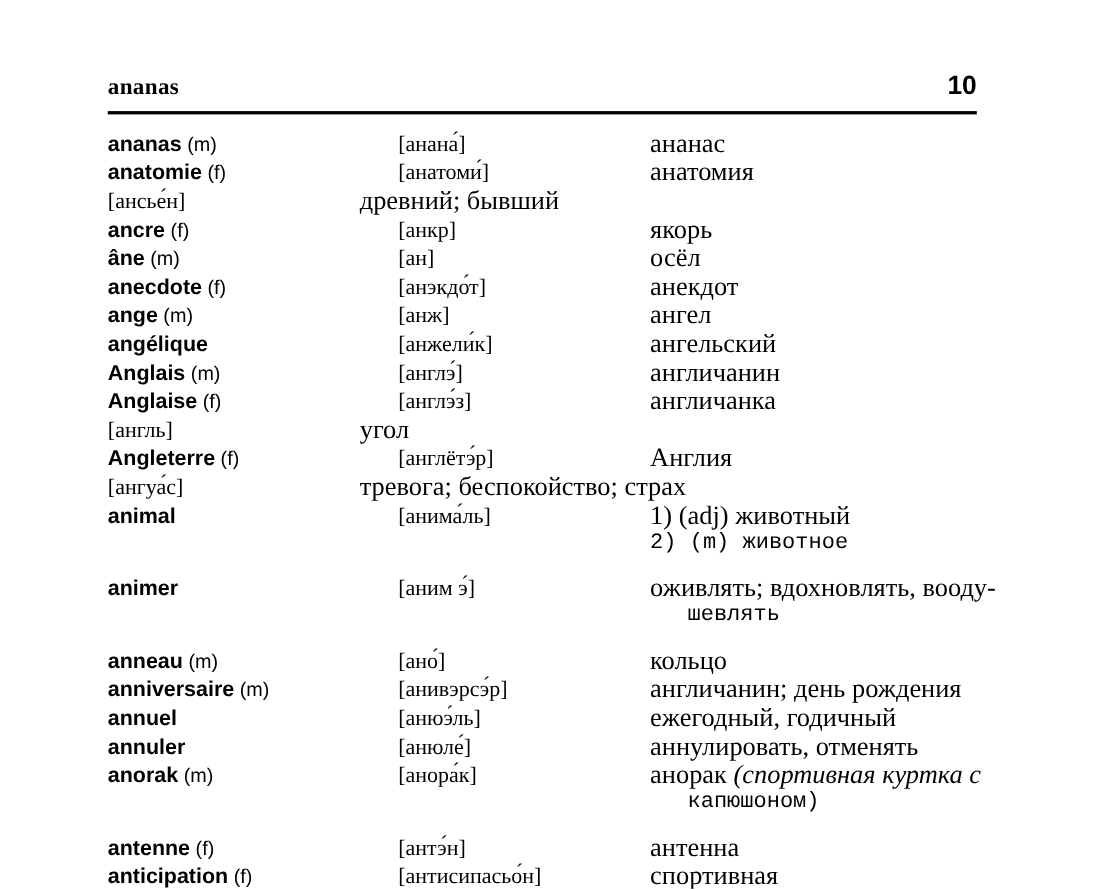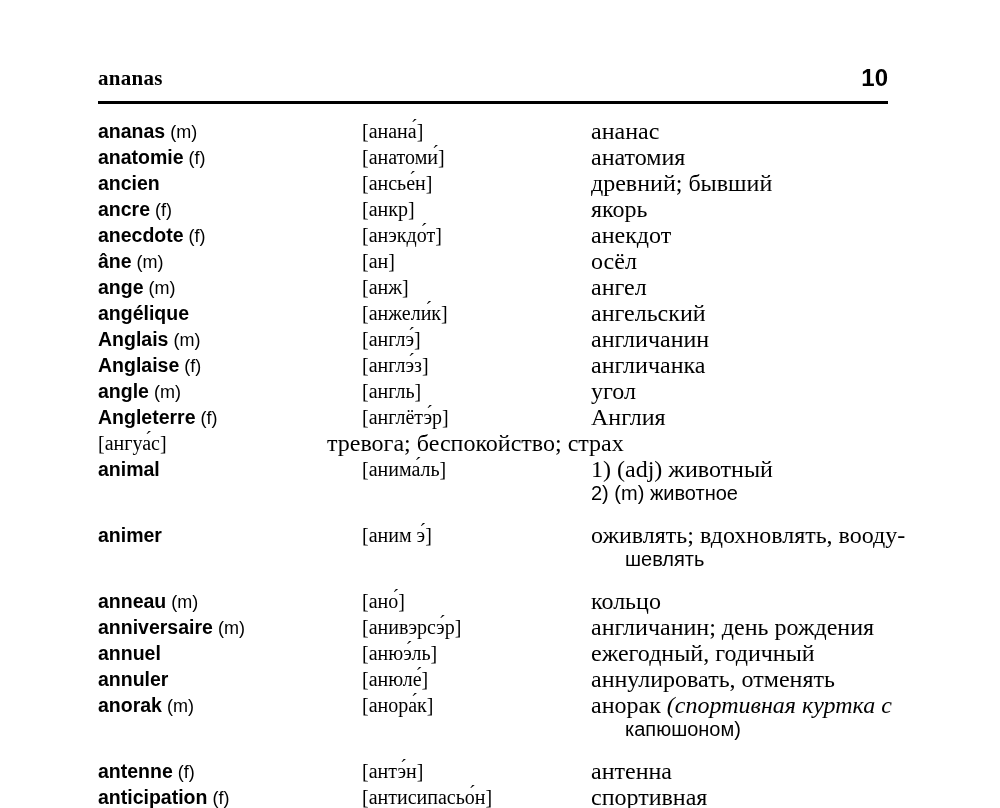--- a/index.html
+++ b/index.html
@@ -109,21 +109,21 @@
   .cont .spacer-head {
     width: 264px;
     flex: 0 0 264px;
   }
   .cont .spacer-tr {
     width: 229px;
     flex: 0 0 229px;
   }
   .cont .cont-text {
     flex: 1 1 auto;
-    font-family: Liberation Sans, sans-serif;
+    font-family: Liberation Mono, monospace;
     font-size: 20px;
     height: 26px;
     white-space: nowrap;
   }
   .cont .cont-text.indent {
     padding-left: 34px;
   }
   .gap {
     height: 14px;
   }
@@ -149,48 +149,47 @@
       </div>
       <div class="entry">
         <div class="row">
           <div class="col-head"><span class="headword">anatomie</span><span class="gram"> (f)</span></div>
           <div class="col-tr">[анатоми́]</div>
           <div class="col-def">анатомия</div>
         </div>
       </div>
       <div class="entry">
         <div class="row">
-          <div class="col-head"><span class="headword">ancien</span></div>
           <div class="col-tr">[ансье́н]</div>
           <div class="col-def">древний; бывший</div>
         </div>
       </div>
       <div class="entry">
         <div class="row">
           <div class="col-head"><span class="headword">ancre</span><span class="gram"> (f)</span></div>
           <div class="col-tr">[анкр]</div>
           <div class="col-def">якорь</div>
         </div>
       </div>
       <div class="entry">
         <div class="row">
+          <div class="col-head"><span class="headword">âne</span><span class="gram"> (m)</span></div>
+          <div class="col-tr">[ан]</div>
+          <div class="col-def">осёл</div>
+        </div>
+      </div>
+      <div class="entry">
+        <div class="row">
           <div class="col-head"><span class="headword">anecdote</span><span class="gram"> (f)</span></div>
           <div class="col-tr">[анэкдо́т]</div>
           <div class="col-def">анекдот</div>
         </div>
       </div>
       <div class="entry">
         <div class="row">
-          <div class="col-head"><span class="headword">âne</span><span class="gram"> (m)</span></div>
-          <div class="col-tr">[ан]</div>
-          <div class="col-def">осёл</div>
-        </div>
-      </div>
-      <div class="entry">
-        <div class="row">
           <div class="col-head"><span class="headword">ange</span><span class="gram"> (m)</span></div>
           <div class="col-tr">[анж]</div>
           <div class="col-def">ангел</div>
         </div>
       </div>
       <div class="entry">
         <div class="row">
           <div class="col-head"><span class="headword">angélique</span></div>
           <div class="col-tr">[анжели́к]</div>
           <div class="col-def">ангельский</div>
@@ -205,21 +204,20 @@
       </div>
       <div class="entry">
         <div class="row">
           <div class="col-head"><span class="headword">Anglaise</span><span class="gram"> (f)</span></div>
           <div class="col-tr">[англэ́з]</div>
           <div class="col-def">англичанка</div>
         </div>
       </div>
       <div class="entry">
         <div class="row">
-          <div class="col-head"><span class="headword">angle</span><span class="gram"> (m)</span></div>
           <div class="col-tr">[англь]</div>
           <div class="col-def">угол</div>
         </div>
       </div>
       <div class="entry">
         <div class="row">
           <div class="col-head"><span class="headword">Angleterre</span><span class="gram"> (f)</span></div>
           <div class="col-tr">[англётэ́р]</div>
           <div class="col-def">Англия</div>
         </div>

